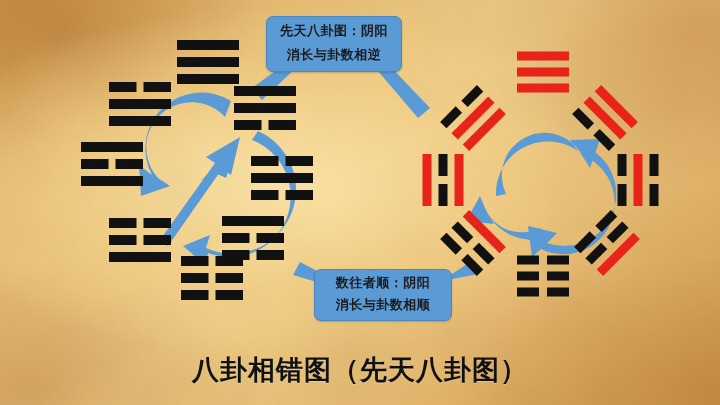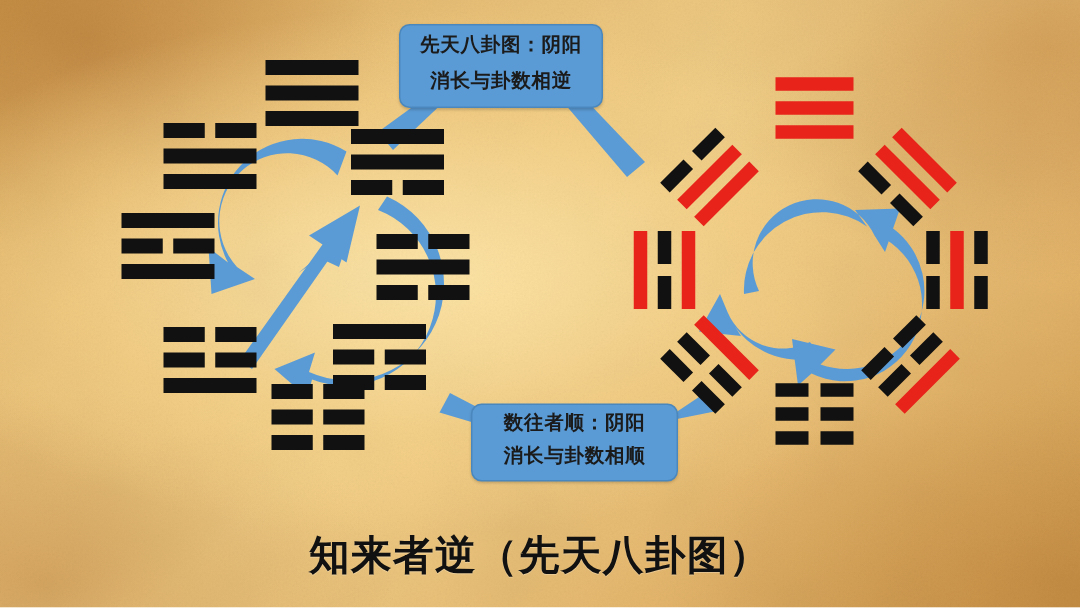--- a/index.html
+++ b/index.html
@@ -267,16 +267,16 @@
   <div class="callout cn" id="callout-top">
     <span class="ln">先天八卦图：阴阳</span>
     <span class="ln">消长与卦数相逆</span>
   </div>
 
   <div class="callout cn" id="callout-bottom">
     <span class="ln">数往者顺：阴阳</span>
     <span class="ln">消长与卦数相顺</span>
   </div>
 
-  <div id="title" class="cn">知来者逆（先天八卦图）</div>
+  <div id="title" class="cn">八卦相错图（先天八卦图）</div>
 
 
 </div>
 
 </body></html>

